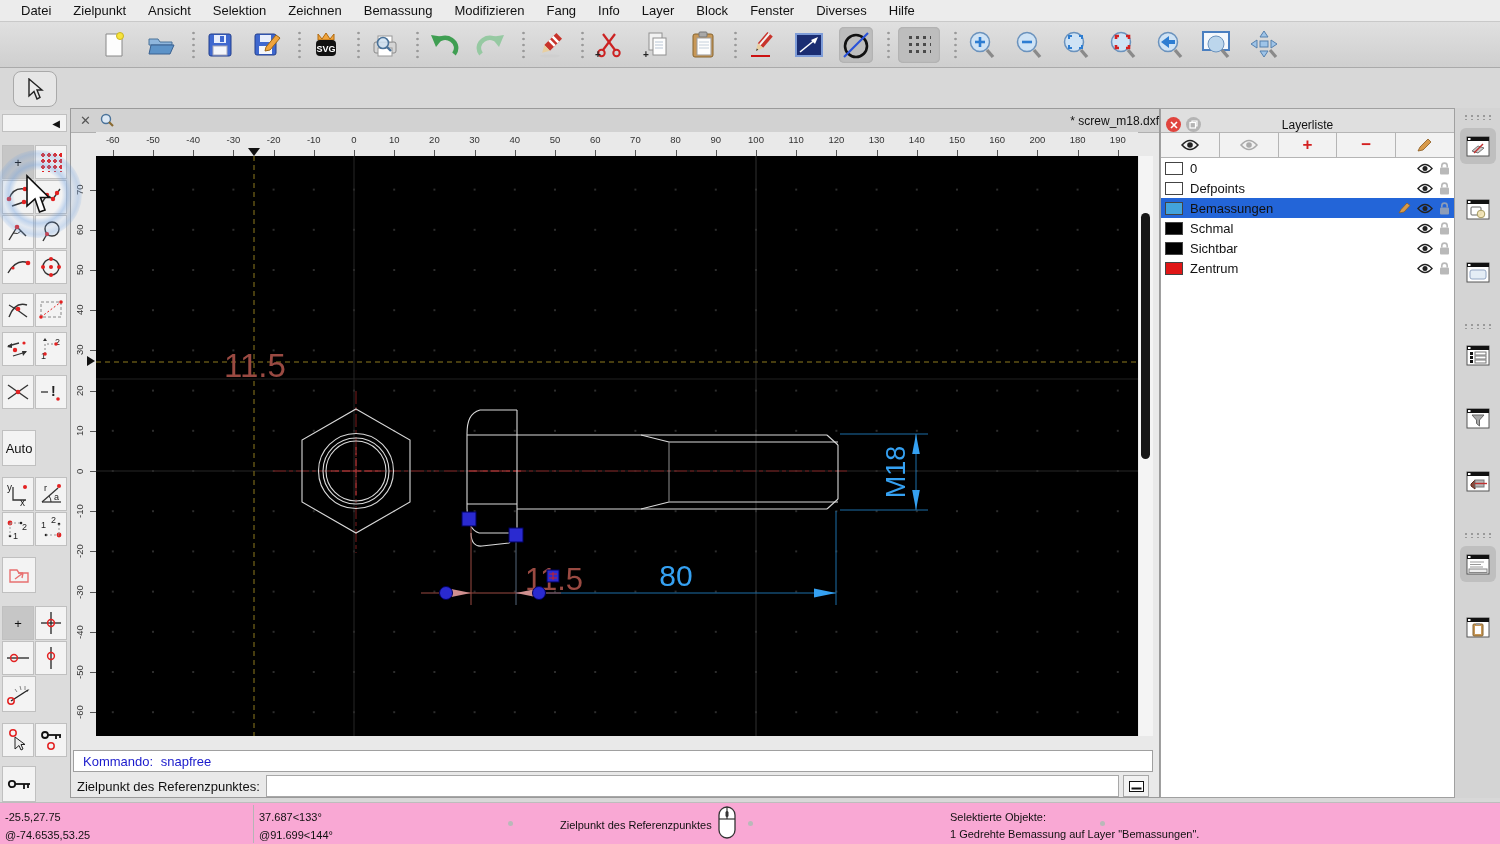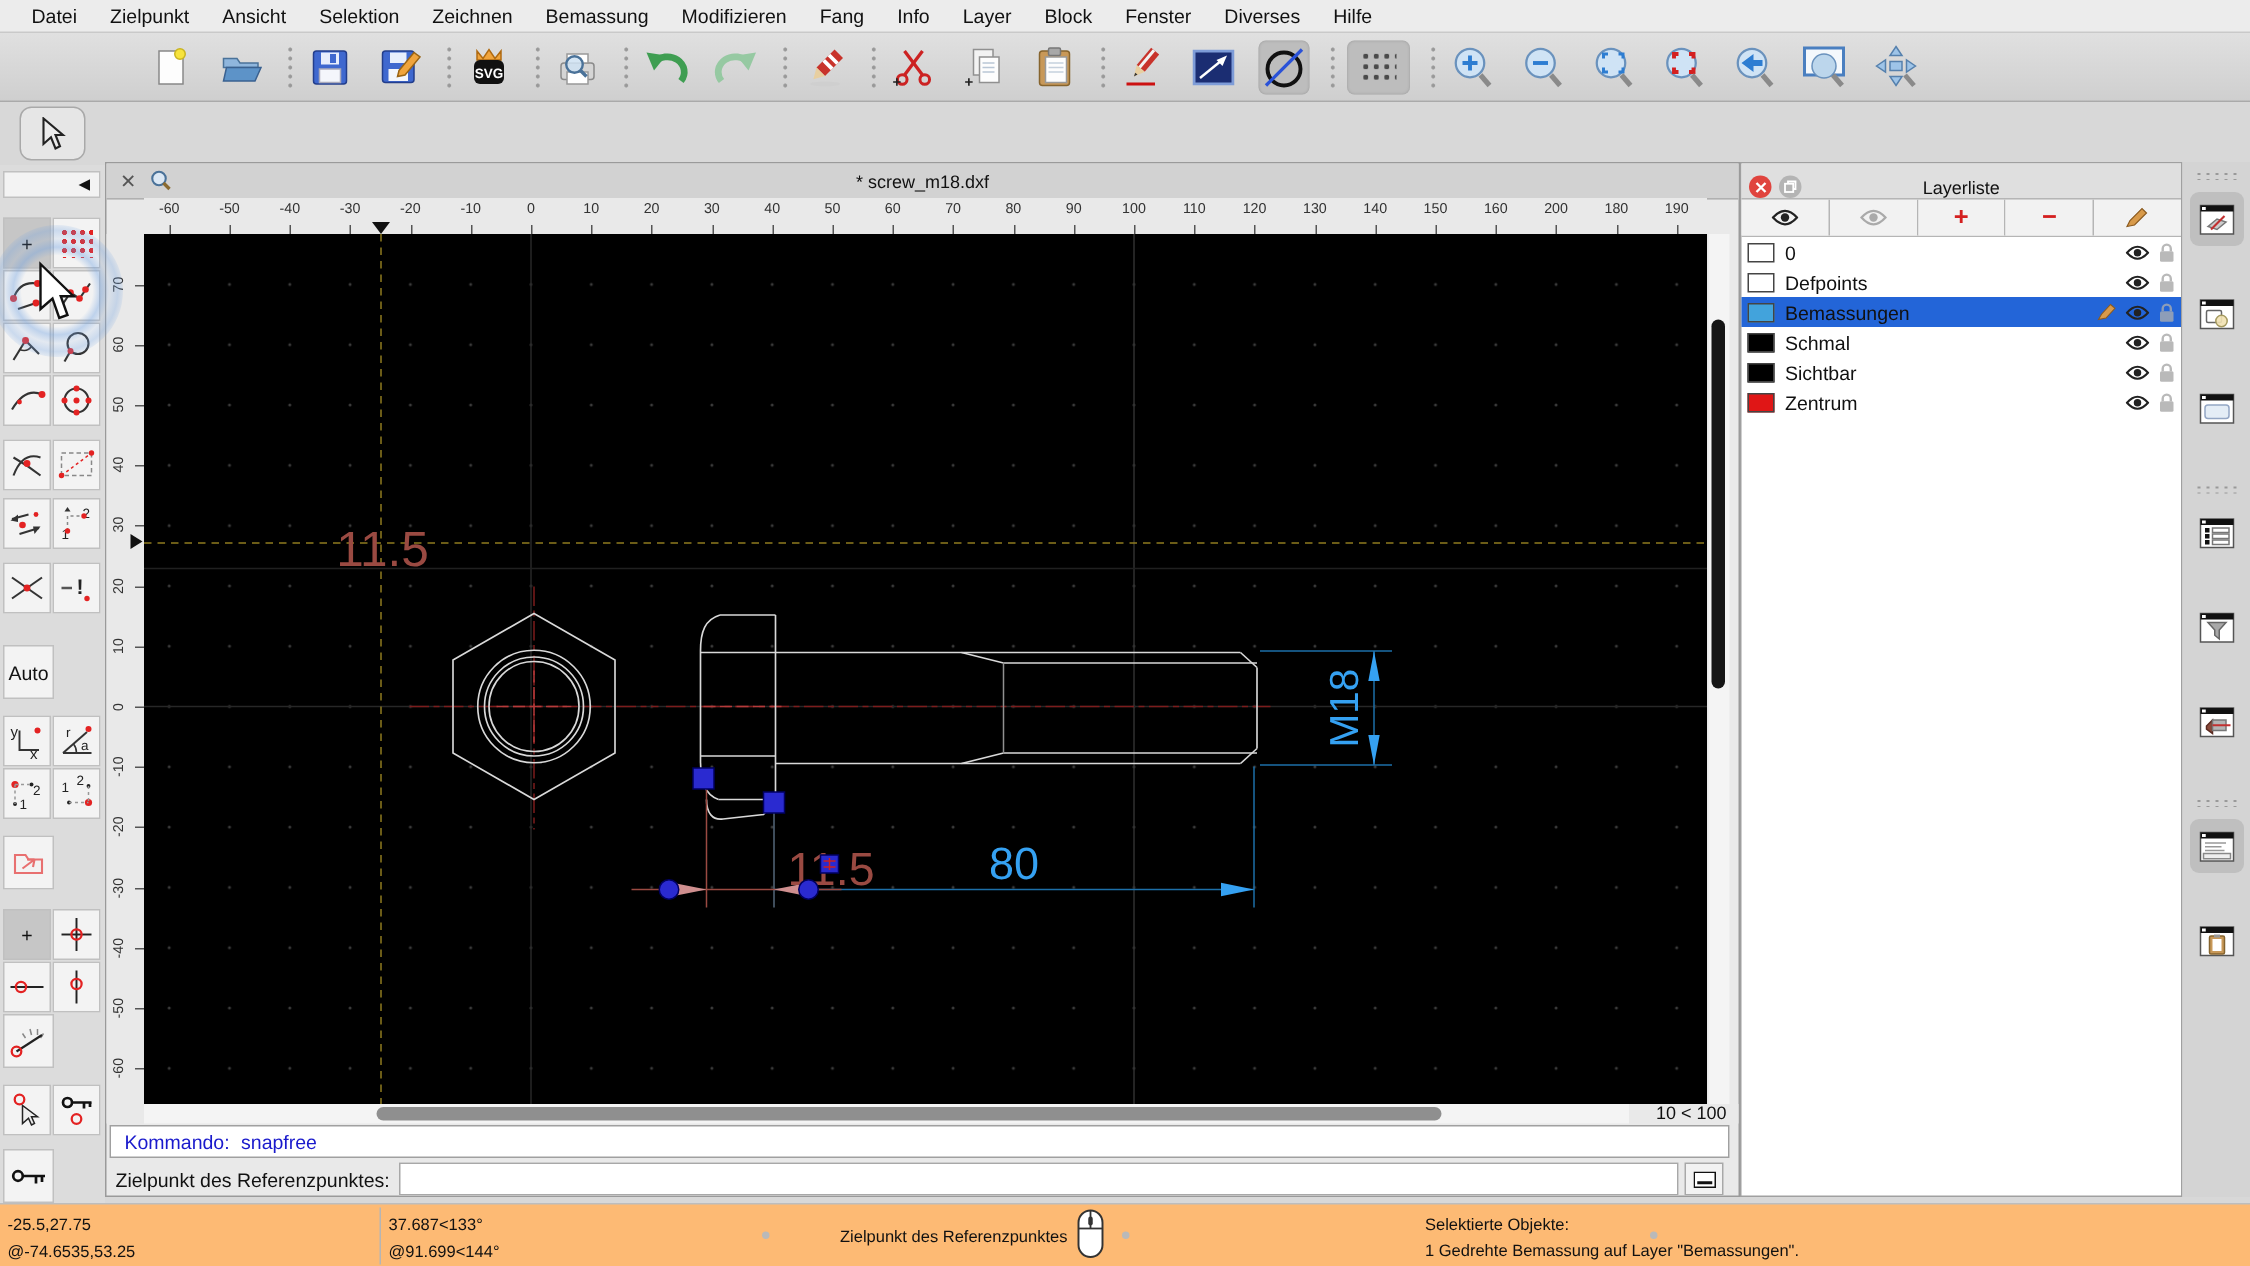--- a/index.html
+++ b/index.html
@@ -26,21 +26,21 @@
   .prow{display:flex;margin:0}
   .pbtn{width:32px;height:34px;margin:0 1px 1px 0;background:#f3f3f3;border:1px solid #c0c0c0;box-sizing:border-box;
         display:flex;align-items:center;justify-content:center;font-size:13px}
   .pbtn.pressed{background:#c6c6c6}
   .backbtn{width:65px;height:18px;margin-bottom:13px;background:#f3f3f3;border:1px solid #c0c0c0;box-sizing:border-box;
            display:flex;align-items:center;justify-content:flex-end;padding-right:6px;font-size:10px}
   .gap8{height:8px}.gap4{height:4px}.gap20{height:20px}.gap10{height:10px}.gap12{height:12px}
   
   #workarea{left:70px;top:108px;width:1090px;height:690px;background:#e9e9e9;border:1px solid #9a9a9a;box-sizing:border-box}
   #tabbar{left:0;top:0;width:1088px;height:23px;background:#d2d2d2;border-bottom:1px solid #b0b0b0;display:flex;align-items:center}
-  #tab-title{position:absolute;left:0;width:100%;text-align:center;font-size:12px}
+  #tab-title{position:absolute;left:0;width:100%;text-align:right;font-size:12px}
   #hruler{left:25px;top:23px;width:1042px;height:24px;background:#e9e9e9;overflow:hidden}
   #vruler{left:0;top:47px;width:25px;height:580px;background:#e9e9e9;overflow:hidden}
   .rlab{position:absolute;top:2px;width:30px;text-align:center;font-size:9.5px;color:#333}
   .rtick{position:absolute;bottom:0;width:1px;height:6px;background:#555}
   .vlab{position:absolute;left:3px;width:12px;height:24px;font-size:9.5px;color:#333;writing-mode:vertical-rl;transform:rotate(180deg);text-align:center}
   .vtick{position:absolute;right:0;height:1px;width:6px;background:#555}
   #hmarker{position:absolute;left:152px;top:16px;width:0;height:0;border-left:6px solid transparent;border-right:6px solid transparent;border-top:8px solid #111}
   #vmarker{position:absolute;right:1px;top:200px;width:0;height:0;border-top:5px solid transparent;border-bottom:5px solid transparent;border-left:8px solid #111}
   #canvas-wrap{left:25px;top:47px;width:1042px;height:580px;background:#000}
   #vscroll{left:1068px;top:47px;width:14px;height:580px;background:#f4f4f4}
@@ -63,21 +63,21 @@
   .lrow{height:20px;display:flex;align-items:center;font-size:13px;padding-left:4px;position:relative}
   .lrow.sel{background:#2365d8}
   .swatch{width:16px;height:11px;border:1px solid #444;margin-right:7px;flex:none}
   .lrow .icons{position:absolute;right:4px;display:flex;align-items:center;gap:6px}
   
   #dockstrip{left:1455px;top:108px;width:45px;height:690px;background:#d4d4d4;display:flex;flex-direction:column;align-items:center}
   .dockbtn{width:36px;height:36px;margin-bottom:27px;display:flex;align-items:center;justify-content:center;border-radius:6px}
   .dockbtn.pressed{background:#bfbfbf}
   .hdots{width:30px;height:6px;margin:6px 0 8px 0;background-image:radial-gradient(#999 1px,transparent 1.2px);background-size:6px 4px}
   
-  #statusbar{left:0;top:802px;width:1500px;height:42px;background:#fdba74;border-top:1px solid #bdbdbd;font-size:11px}
+  #statusbar{left:0;top:802px;width:1500px;height:42px;background:#f9a8d4;border-top:1px solid #bdbdbd;font-size:11px}
   .sline{position:absolute;white-space:nowrap}
   .sep-v{position:absolute;left:253px;top:2px;width:1px;height:38px;background:#b5b5b5}
   .graydot{position:absolute;width:5px;height:5px;border-radius:50%;background:#b9b9b9;top:18px}
   
   #halo{left:-6px;top:150px;width:88px;height:88px;border-radius:50%;pointer-events:none;z-index:40;
         background:radial-gradient(circle,rgba(110,160,225,0) 38%,rgba(110,160,225,0.40) 47%,rgba(110,160,225,0.12) 56%,rgba(110,160,225,0.30) 65%,rgba(110,160,225,0.06) 73%,transparent 80%)}
   #bigcursor{left:24px;top:174px;z-index:41;pointer-events:none}
   svg{display:block}
 </style>
 </head>
@@ -767,26 +767,20 @@
         <line x1="548" y1="573" x2="556" y2="573"></line>
           <line x1="548" y1="577" x2="556" y2="577"></line>
           <line x1="552" y1="571" x2="552" y2="579"></line>
       </g>
     </svg>
   </div>
 
   <div id="vscroll" class="abs">
       <div id="vthumb"></div>
     </div>
-  <div id="hscrollrow" class="abs">
-    <div id="hscroll">
-        <div id="hthumb"></div>
-      </div>
-    <div id="gridlabel">10 &lt; 100</div>
-  </div>
 
   <div id="cmdhistory" class="abs">
     <span class="kblue" style="">Kommando:</span>
     <span class="kblue" style="margin-left:4px">snapfree</span>
   </div>
   <div id="promptrow" class="abs">
     <span style="margin-left:4px">Zielpunkt des Referenzpunktes:</span>
     <div id="promptinput"></div>
     <div style="width:24px;height:20px;border:1px solid #a8a8a8;background:#f2f2f2;display:flex;align-items:center;justify-content:center;margin-right:4px">
       <svg width="15" height="11">

